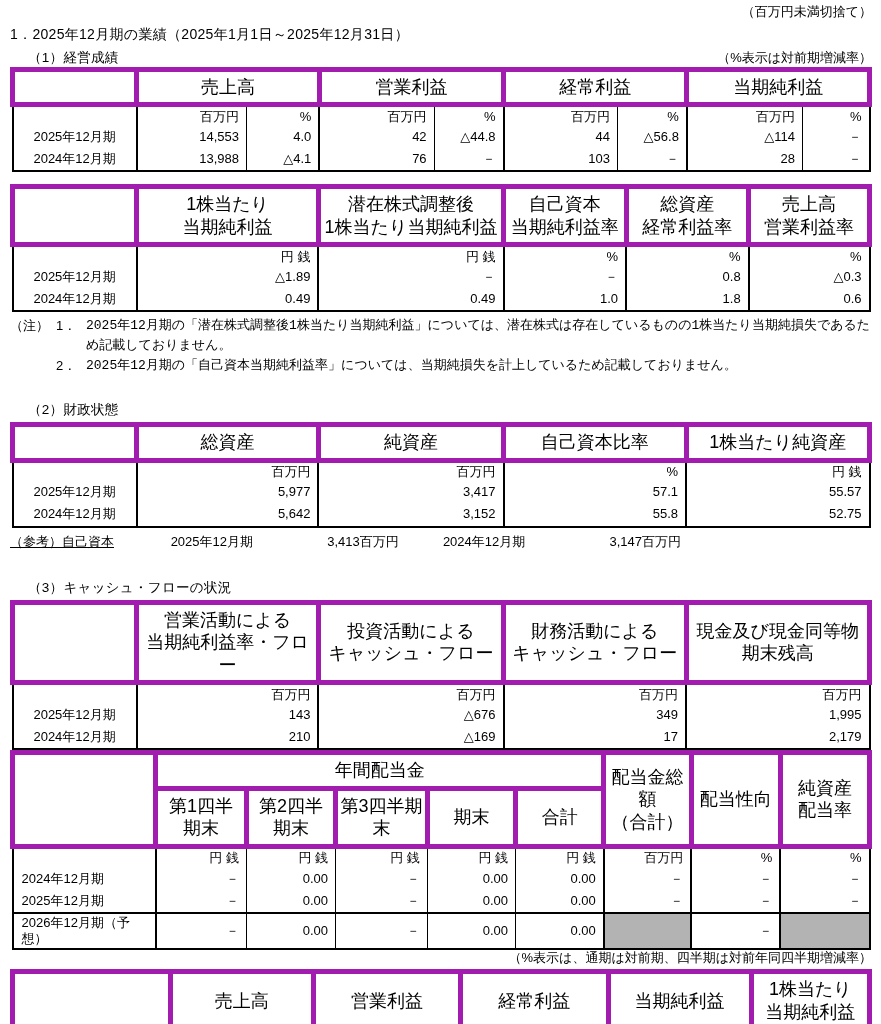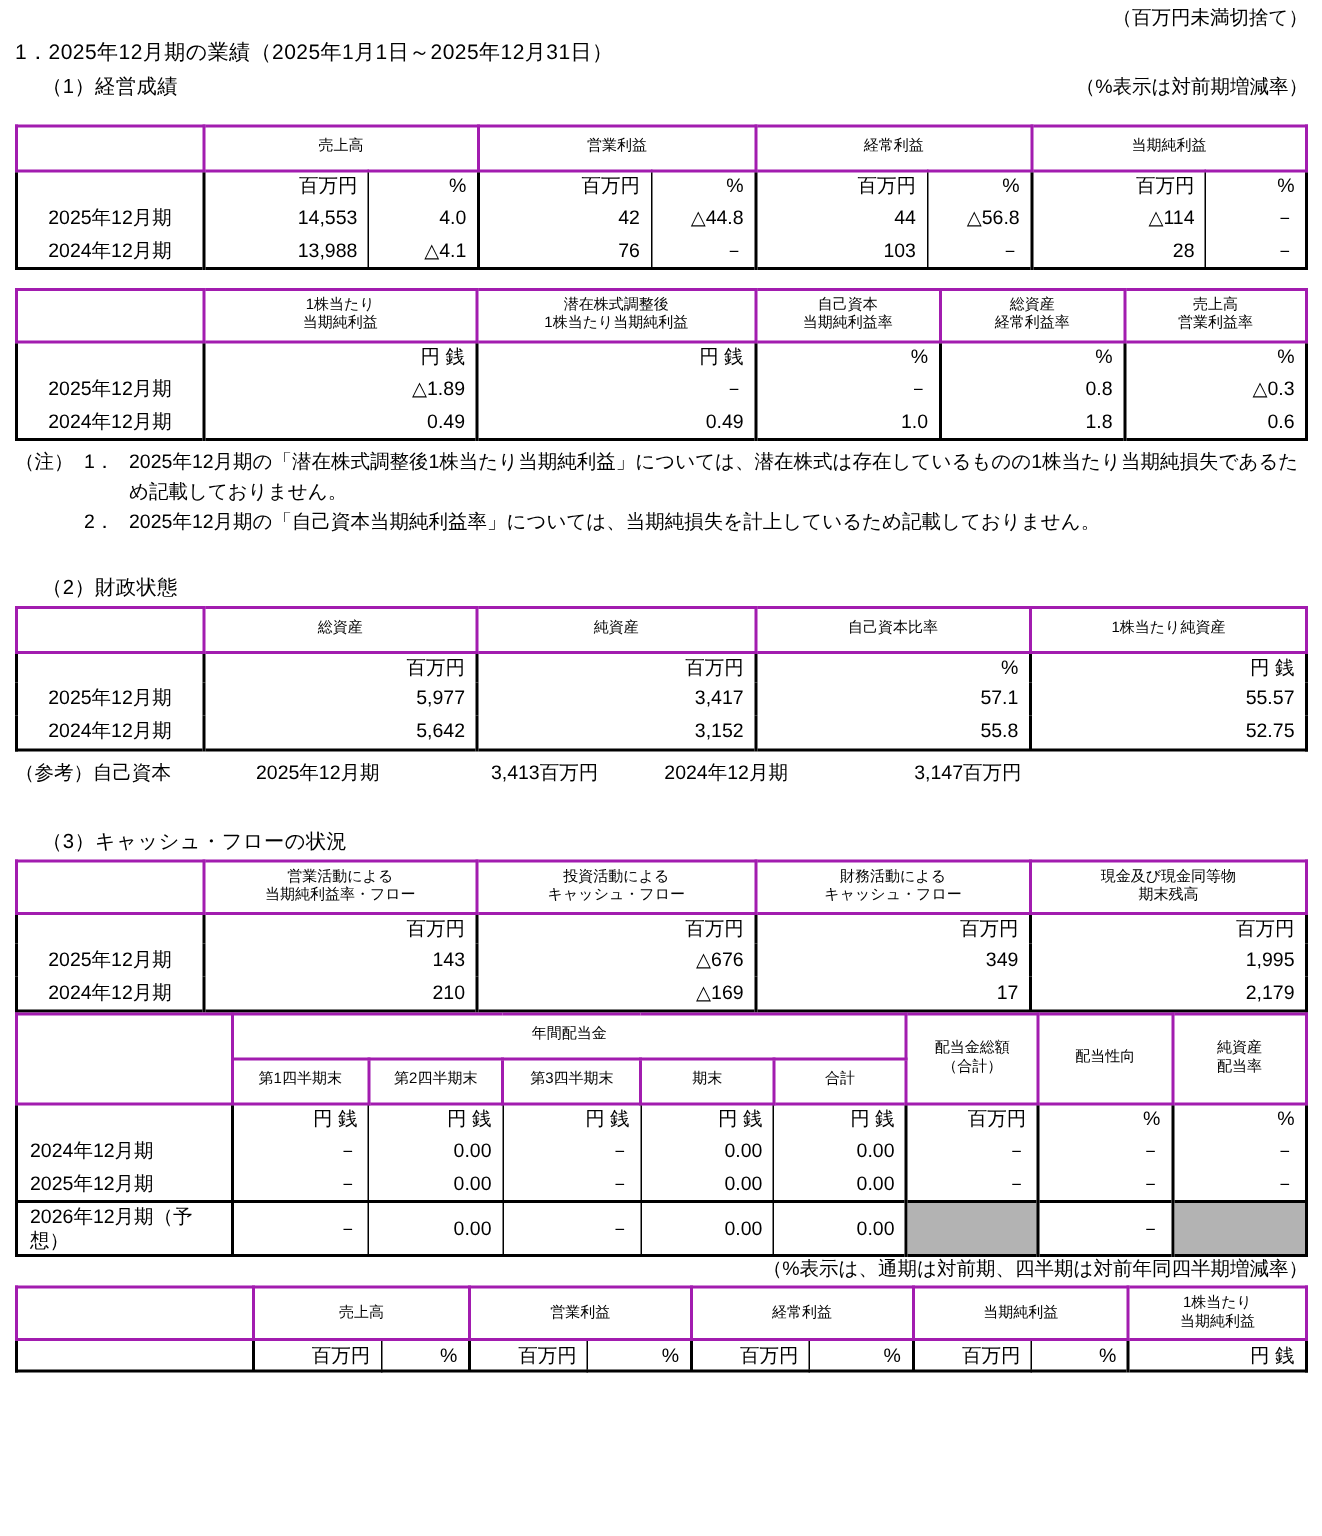--- a/index.html
+++ b/index.html
@@ -12,40 +12,40 @@
     background: #ffffff;
     color: #000000;
     font-family: "Liberation Sans", "DejaVu Sans", sans-serif;
     font-size: 13px;
     line-height: 1.25;
     overflow: hidden;
   }
   .right-note { text-align: right; }
   .h1 { font-size: 14px; letter-spacing: 0.3px; }
   .sub { font-size: 13.5px; padding-left: 18px; letter-spacing: 0.3px; }
-  .subrow { display: flex; justify-content: space-between; align-items: flex-end; margin-top: 6px; margin-bottom: 16px; }
+  .subrow { display: flex; justify-content: space-between; align-items: flex-end; margin-top: 6px; margin-bottom: 0; }
   .mt6  { margin-top: 6px; }
   .mt12 { margin-top: 12px; }
   .mt20 { margin-top: 20px; }
   .mt26 { margin-top: 26px; }
   .mt30 { margin-top: 30px; }
   .mb3  { margin-bottom: 3px; }
   .mb4  { margin-bottom: 4px; }
 
   table { width: 100%; border-collapse: collapse; table-layout: fixed; border: 2px solid #000; }
   th, td { overflow: hidden; }
   th {
-    border: 2px solid #a21caf;
+    border: 5px solid #a21caf;
     font-weight: normal;
     text-align: center;
     vertical-align: middle;
     white-space: pre-line;
     padding: 4px 2px;
     height: 20px;
-    font-size: 10px;
+    font-size: 18px;
   }
   td {
     border-left: 1px solid #000;
     border-right: 1px solid #000;
     border-top: none;
     border-bottom: none;
     padding: 1px 7px;
     height: 20px;
     vertical-align: middle;
   }
@@ -56,30 +56,30 @@
   .bl2 { border-left-width: 2px !important; }
   .shaded { background: var(--shaded, #b3b3b3); }
   table.left-labels td.lbl { text-align: left; padding-left: 8px; }
 
   .ref { margin-top: 6px; white-space: nowrap; }
   .ref span { display: inline-block; }
   .ref1 span:nth-child(1) { width: 206px; }
   .ref1 span:nth-child(2) { width: 154px; }
   .ref1 span:nth-child(3) { width: 107px; }
   .ref1 span:nth-child(4) { width: 169px; }
-  .ref2 span:nth-child(1) { width: 157px; }
+  .ref2 span:nth-child(1) { width: 157px; text-decoration: underline; }
   .ref2 span:nth-child(2) { width: 153px; }
   .ref2 span:nth-child(3) { width: 112px; }
   .ref2 span:nth-child(4) { width: 163px; }
 
   .notes { margin-top: 4px; }
   .note-row { display: flex; align-items: flex-start; line-height: 20px; }
   .note-label { flex: 0 0 46px; }
   .note-num { flex: 0 0 30px; }
-  .note-text { flex: 1; }
+  .note-text { flex: 1; font-family: Liberation Mono, monospace; }
 </style>
 </head>
 <body>
 
 <div class="page">
 
   <div class="right-note">（百万円未満切捨て）</div>
 
   <div class="h1 mt6">1．2025年12月期の業績（2025年1月1日～2025年12月31日）</div>
 

